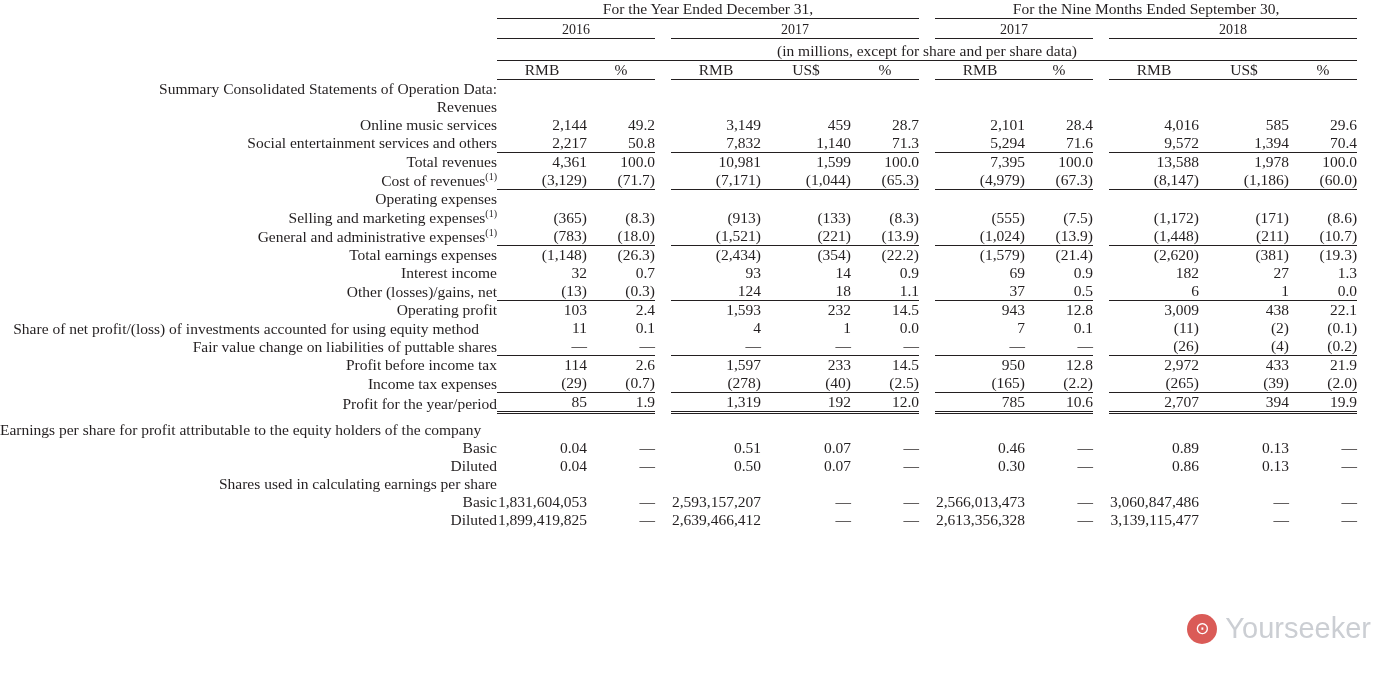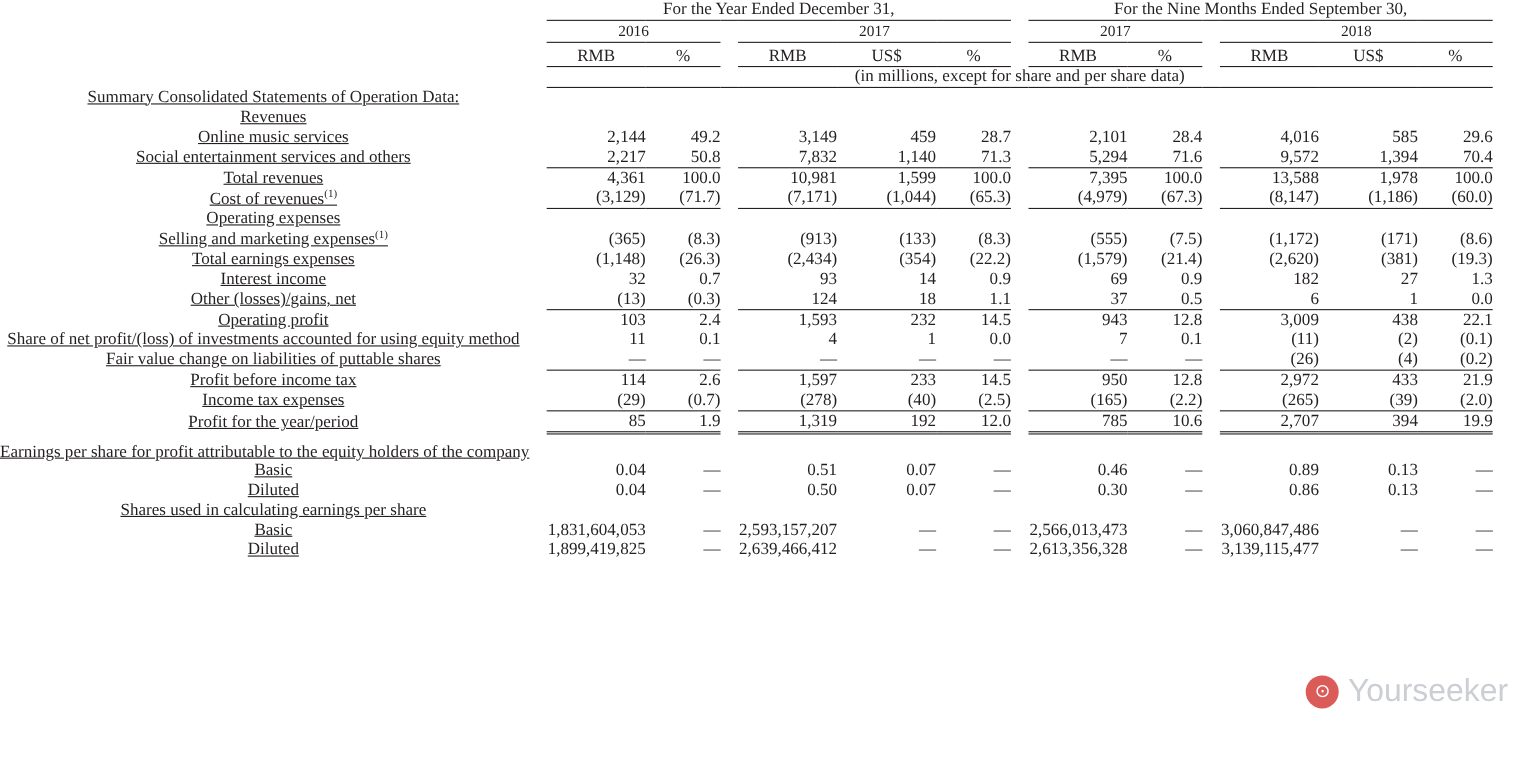--- a/index.html
+++ b/index.html
@@ -33,24 +33,23 @@
     font-weight: normal;
     white-space: nowrap;
   }
   
   col.c-label { width: 497px; }
   col.c-num   { width: 90px; }
   col.c-pct   { width: 68px; }
   col.c-gap   { width: 16px; }
 
   .lbl {
-    text-align: center;
+    text-align: right;
     padding-left: 8px;
     font-size: 15.5px;
-    text-decoration: underline;
   }
   .num {
     text-align: right;
     padding-right: 14px;
     font-size: 15.5px;
   }
   .pct {
     text-align: right;
     padding-right: 12px;
     font-size: 15.5px;
@@ -163,38 +162,38 @@
       <td class="sub-head" colspan="2">2017</td>
       <td></td>
       <td class="sub-head" colspan="3">2018</td>
     </tr>
     <tr class="rowline">
           <td colspan="14"></td>
         </tr>
 
     <tr>
       <td></td>
+      <td class="unit-head" colspan="13">(in millions, except for share and per share data)</td>
+    </tr>
+
+    <tr>
+      <td></td>
       <td class="col-head">RMB</td>
       <td class="col-head">%</td>
       <td></td>
       <td class="col-head">RMB</td>
       <td class="col-head">US$</td>
       <td class="col-head">%</td>
       <td></td>
       <td class="col-head">RMB</td>
       <td class="col-head">%</td>
       <td></td>
       <td class="col-head">RMB</td>
       <td class="col-head">US$</td>
       <td class="col-head">%</td>
-    </tr>
-
-    <tr>
-      <td></td>
-      <td class="unit-head" colspan="13">(in millions, except for share and per share data)</td>
     </tr>
 
     <tr>
       <td class="lbl b">Summary Consolidated Statements of Operation Data:</td>
       <td colspan="13"></td>
     </tr>
 
     <tr>
       <td class="lbl b">Revenues</td>
       <td class="num"></td>
@@ -296,20 +295,36 @@
       <td class="pct">(8.3)</td>
       <td></td>
       <td class="num">(555)</td>
       <td class="pct">(7.5)</td>
       <td></td>
       <td class="num">(1,172)</td>
       <td class="num">(171)</td>
       <td class="pct">(8.6)</td>
     </tr>
 
+    <tr class="tl-bot">
+      <td class="lbl ind1">General and administrative expenses<sup>(1)</sup></td>
+      <td class="num">(783)</td>
+      <td class="pct">(18.0)</td>
+      <td></td>
+      <td class="num">(1,521)</td>
+      <td class="num">(221)</td>
+      <td class="pct">(13.9)</td>
+      <td></td>
+      <td class="num">(1,024)</td>
+      <td class="pct">(13.9)</td>
+      <td></td>
+      <td class="num">(1,448)</td>
+      <td class="num">(211)</td>
+      <td class="pct">(10.7)</td>
+    </tr>
 
     <tr>
       <td class="lbl b">Total earnings expenses</td>
       <td class="num b">(1,148)</td>
       <td class="pct b">(26.3)</td>
       <td></td>
       <td class="num b">(2,434)</td>
       <td class="num b">(354)</td>
       <td class="pct b">(22.2)</td>
       <td></td>

